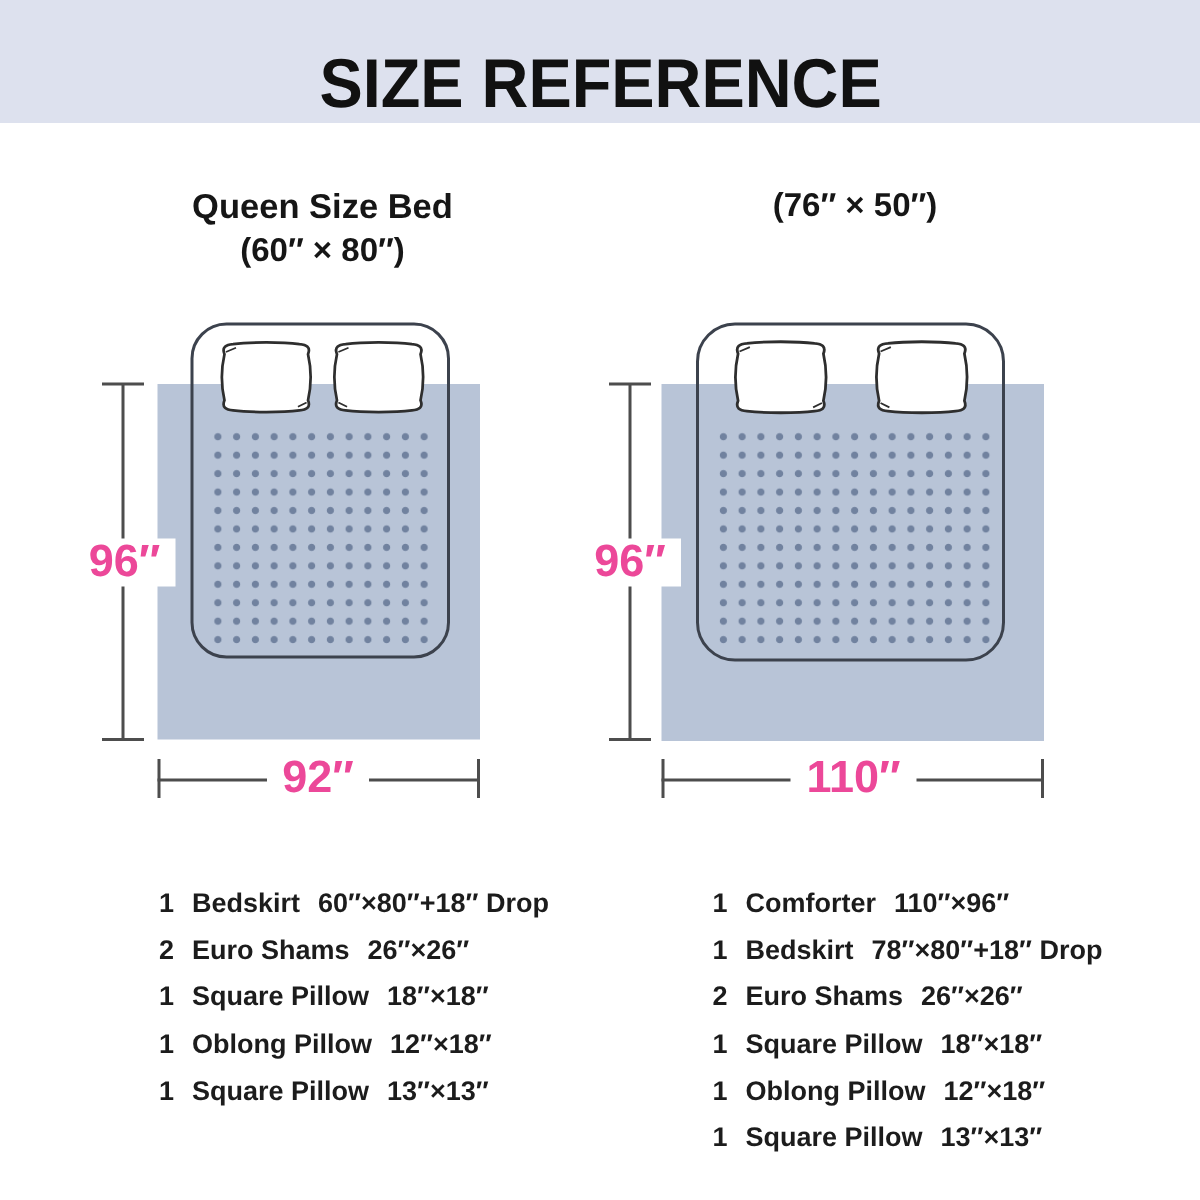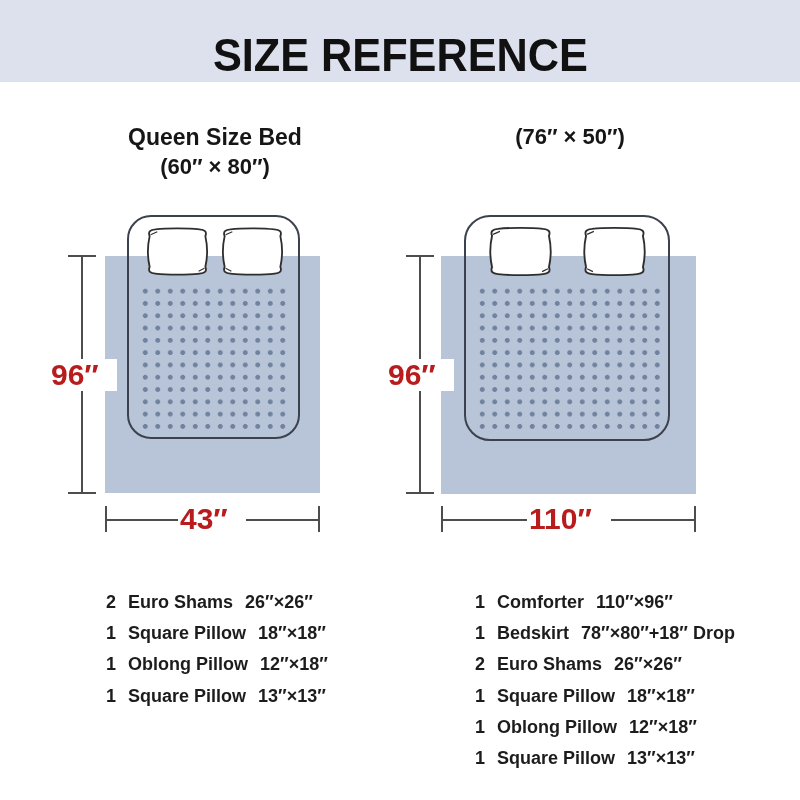--- a/index.html
+++ b/index.html
@@ -66,23 +66,24 @@
   .pillow { position: absolute; }
 
   
   .vline { position: absolute; width: 1.5px; background: #4d4d4d; }
   .vcap  { position: absolute; width: 28px; height: 1.5px; background: #4d4d4d; }
   .hline { position: absolute; height: 1.5px; background: #4d4d4d; }
   .hcap  { position: absolute; width: 1.5px; height: 26px; background: #4d4d4d; }
   .dim-label {
     position: absolute;
     background: #ffffff;
+    text-align: center;
     font-size: 30px;
     font-weight: 700;
-    color: #b91c1c;
+    color: #ec4899;
     line-height: 32px;
     padding: 0 2px;
     white-space: nowrap;
   }
 
   
   .list { position: absolute; }
   .row {
     height: 31.2px;
     line-height: 31.2px;
@@ -127,21 +128,21 @@
   </svg>
 
   <div class="vline" style="left:81px; top:256px; height:237px;"></div>
   <div class="vcap" style="left:68px; top:255px;"></div>
   <div class="vcap" style="left:68px; top:492px;"></div>
   <div class="dim-label" style="left:49px; top:359px; width:68px;">96″</div>
 
   <div class="hline" style="left:105px; top:519px; width:215px;"></div>
   <div class="hcap" style="left:105px; top:506px;"></div>
   <div class="hcap" style="left:318px; top:506px;"></div>
-  <div class="dim-label" style="left:178px; top:503px; width:68px;">43″</div>
+  <div class="dim-label" style="left:178px; top:503px; width:68px;">92″</div>
 
   <div class="comforter" style="left:441px; top:256px; width:255px; height:238px;"></div>
   <div class="dots" style="left:475px; top:284px; width:186px; height:147px;"></div>
   <div class="bed" style="left:464px; top:215px; width:206px; height:226px; border-radius:26px;"></div>
 
   <svg class="pillow" style="left:482px; top:226px;" width="77" height="51" viewBox="0 0 76 52">
     <path d="M9,10 C7,5 10,3.5 15,3 C27,1.5 49,1.5 61,3 C66,3.5 69,5 67,10 C69.5,21 69.5,31 67,42 C69,47 66,48.5 61,49 C49,50.5 27,50.5 15,49 C10,48.5 7,47 9,42 C6.5,31 6.5,21 9,10 Z" fill="#ffffff" stroke="#2e2e2e" stroke-width="1.9"></path>
     <path d="M10,8.5 L17,5.5 M66,43.5 L60,46.5" fill="none" stroke="#2e2e2e" stroke-width="1.2"></path>
   </svg>
   <svg class="pillow" style="left:576px; top:226px;" width="77" height="51" viewBox="0 0 76 52">
@@ -153,20 +154,21 @@
   <div class="vcap" style="left:406px; top:255px;"></div>
   <div class="vcap" style="left:406px; top:492px;"></div>
   <div class="dim-label" style="left:386px; top:359px; width:68px;">96″</div>
 
   <div class="hline" style="left:441px; top:519px; width:255px;"></div>
   <div class="hcap" style="left:441px; top:506px;"></div>
   <div class="hcap" style="left:694px; top:506px;"></div>
   <div class="dim-label" style="left:527px; top:503px; width:84px;">110″</div>
 
   <div class="list" style="left:106px; top:587px;">
+    <div class="row"><span class="qty">1</span><span class="nm">Bedskirt</span><span class="sz">60″×80″+18″ Drop</span></div>
     <div class="row"><span class="qty">2</span><span class="nm">Euro Shams</span><span class="sz">26″×26″</span></div>
     <div class="row"><span class="qty">1</span><span class="nm">Square Pillow</span><span class="sz">18″×18″</span></div>
     <div class="row"><span class="qty">1</span><span class="nm">Oblong Pillow</span><span class="sz">12″×18″</span></div>
     <div class="row"><span class="qty">1</span><span class="nm">Square Pillow</span><span class="sz">13″×13″</span></div>
   </div>
 
   <div class="list" style="left:475px; top:587px;">
     <div class="row"><span class="qty">1</span><span class="nm">Comforter</span><span class="sz">110″×96″</span></div>
     <div class="row"><span class="qty">1</span><span class="nm">Bedskirt</span><span class="sz">78″×80″+18″ Drop</span></div>
     <div class="row"><span class="qty">2</span><span class="nm">Euro Shams</span><span class="sz">26″×26″</span></div>

